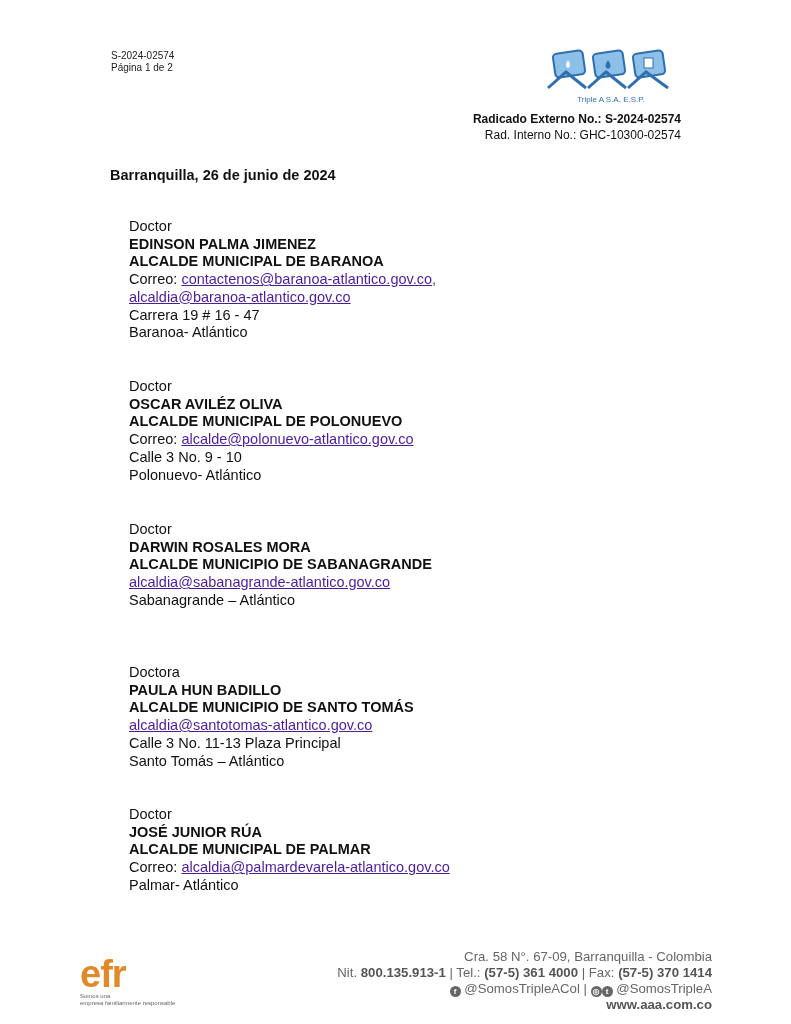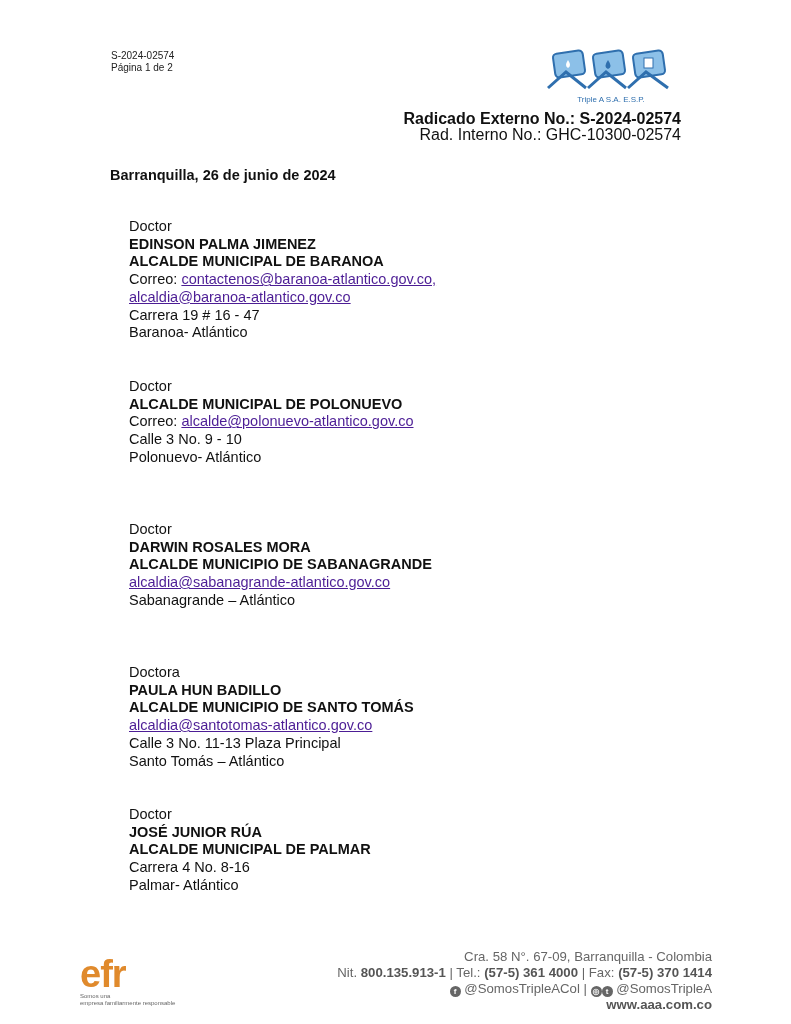--- a/index.html
+++ b/index.html
@@ -1,20 +1,20 @@
 <!DOCTYPE html>
 <html><head>
 <meta charset="utf-8">
 <style>
   html, body { margin: 0; padding: 0; background: #ffffff; }
   body { width: 791px; height: 1024px; position: relative; overflow: hidden;
          font-family: "Liberation Sans", sans-serif; color: #111; }
   .abs { position: absolute; }
   .small { font-size: 10px; line-height: 12px; color: #222; }
-  .rad { font-size: 16px; line-height: 16px; text-align: right; color: #111; }
+  .rad { font-size: 12px; line-height: 16px; text-align: right; color: #111; }
   .rad b { font-weight: bold; }
   .body-text { font-size: 14.5px; line-height: 17.7px; }
   .block { position: absolute; left: 110px; margin-left: 19px; }
   .block div { white-space: nowrap; }
   .bold { font-weight: bold; }
   a.link { color: #4c1d95; text-decoration: underline; }
   .footer-right { position: absolute; right: 79px; top: 949px; text-align: right;
                   font-size: 13.2px; line-height: 16px; color: #666; }
   .footer-right b { color: #555; }
   .efr { position: absolute; left: 80px; top: 955px; width: 110px; text-align: left; }
@@ -62,20 +62,21 @@
   <div class="bold">EDINSON PALMA JIMENEZ</div>
   <div class="bold">ALCALDE MUNICIPAL DE BARANOA</div>
   <div><span>Correo:</span> <a class="link" href="#">contactenos@baranoa-atlantico.gov.co,</a></div>
   <div><a class="link" href="#">alcaldia@baranoa-atlantico.gov.co</a></div>
   <div>Carrera 19 # 16 - 47</div>
   <div>Baranoa- Atlántico</div>
 </div>
 
 <div class="block body-text" style="top:378px;">
   <div>Doctor</div>
+  <div class="bold">OSCAR AVILÉZ OLIVA</div>
   <div class="bold">ALCALDE MUNICIPAL DE POLONUEVO</div>
   <div><span>Correo:</span> <a class="link" href="#">alcalde@polonuevo-atlantico.gov.co</a></div>
   <div>Calle 3 No. 9 - 10</div>
   <div>Polonuevo- Atlántico</div>
 </div>
 
 <div class="block body-text" style="top:521px;">
   <div>Doctor</div>
   <div class="bold">DARWIN ROSALES MORA</div>
   <div class="bold">ALCALDE MUNICIPIO DE SABANAGRANDE</div>
@@ -89,21 +90,21 @@
   <div class="bold">ALCALDE MUNICIPIO DE SANTO TOMÁS</div>
   <div><a class="link" href="#">alcaldia@santotomas-atlantico.gov.co</a></div>
   <div>Calle 3 No. 11-13 Plaza Principal</div>
   <div>Santo Tomás – Atlántico</div>
 </div>
 
 <div class="block body-text" style="top:806px;">
   <div>Doctor</div>
   <div class="bold">JOSÉ JUNIOR RÚA</div>
   <div class="bold">ALCALDE MUNICIPAL DE PALMAR</div>
-  <div>Carrera 4 No. 8-16</div>
+  <div><span>Correo:</span> <a class="link" href="#">alcaldia@palmardevarela-atlantico.gov.co</a></div>
   <div>Palmar- Atlántico</div>
 </div>
 
 <div class="efr">
   <div class="efr-mark">efr</div>
   <div class="efr-sub">Somos una</div>
   <div class="efr-sub">empresa familiarmente responsable</div>
 </div>
 
 <div class="footer-right">

